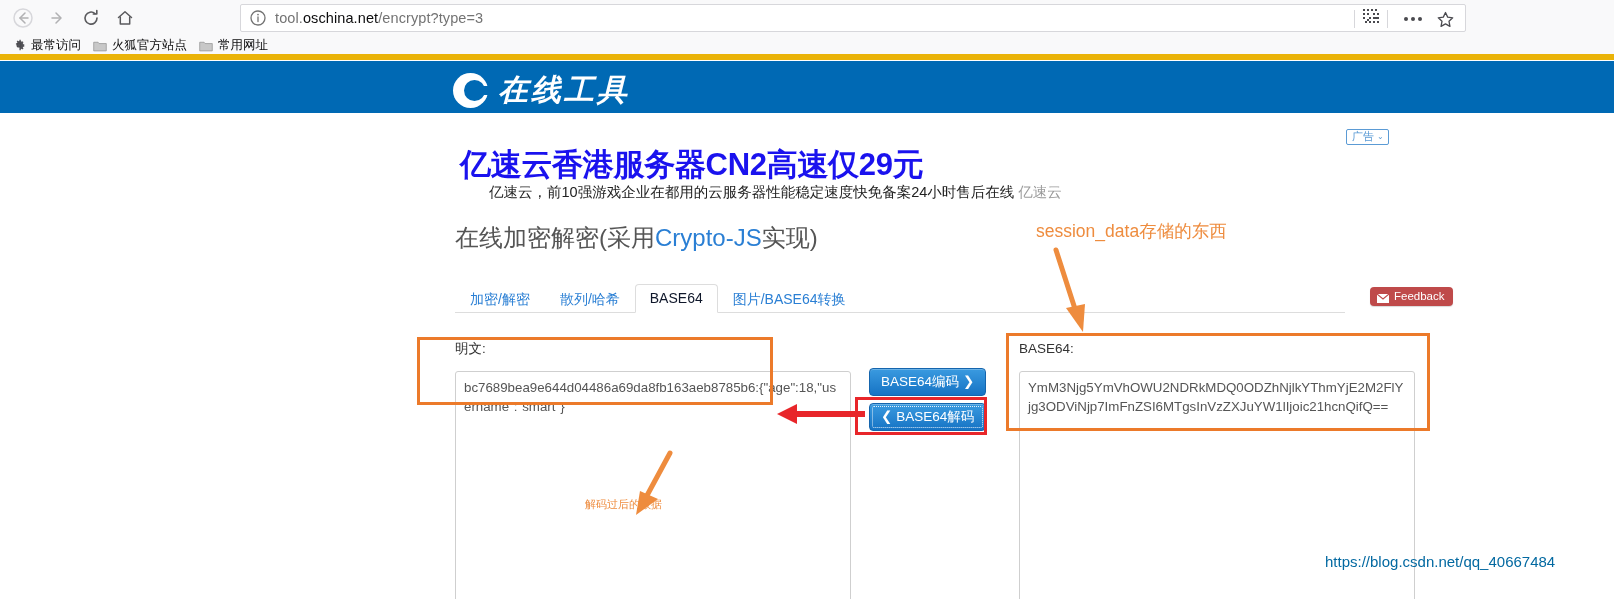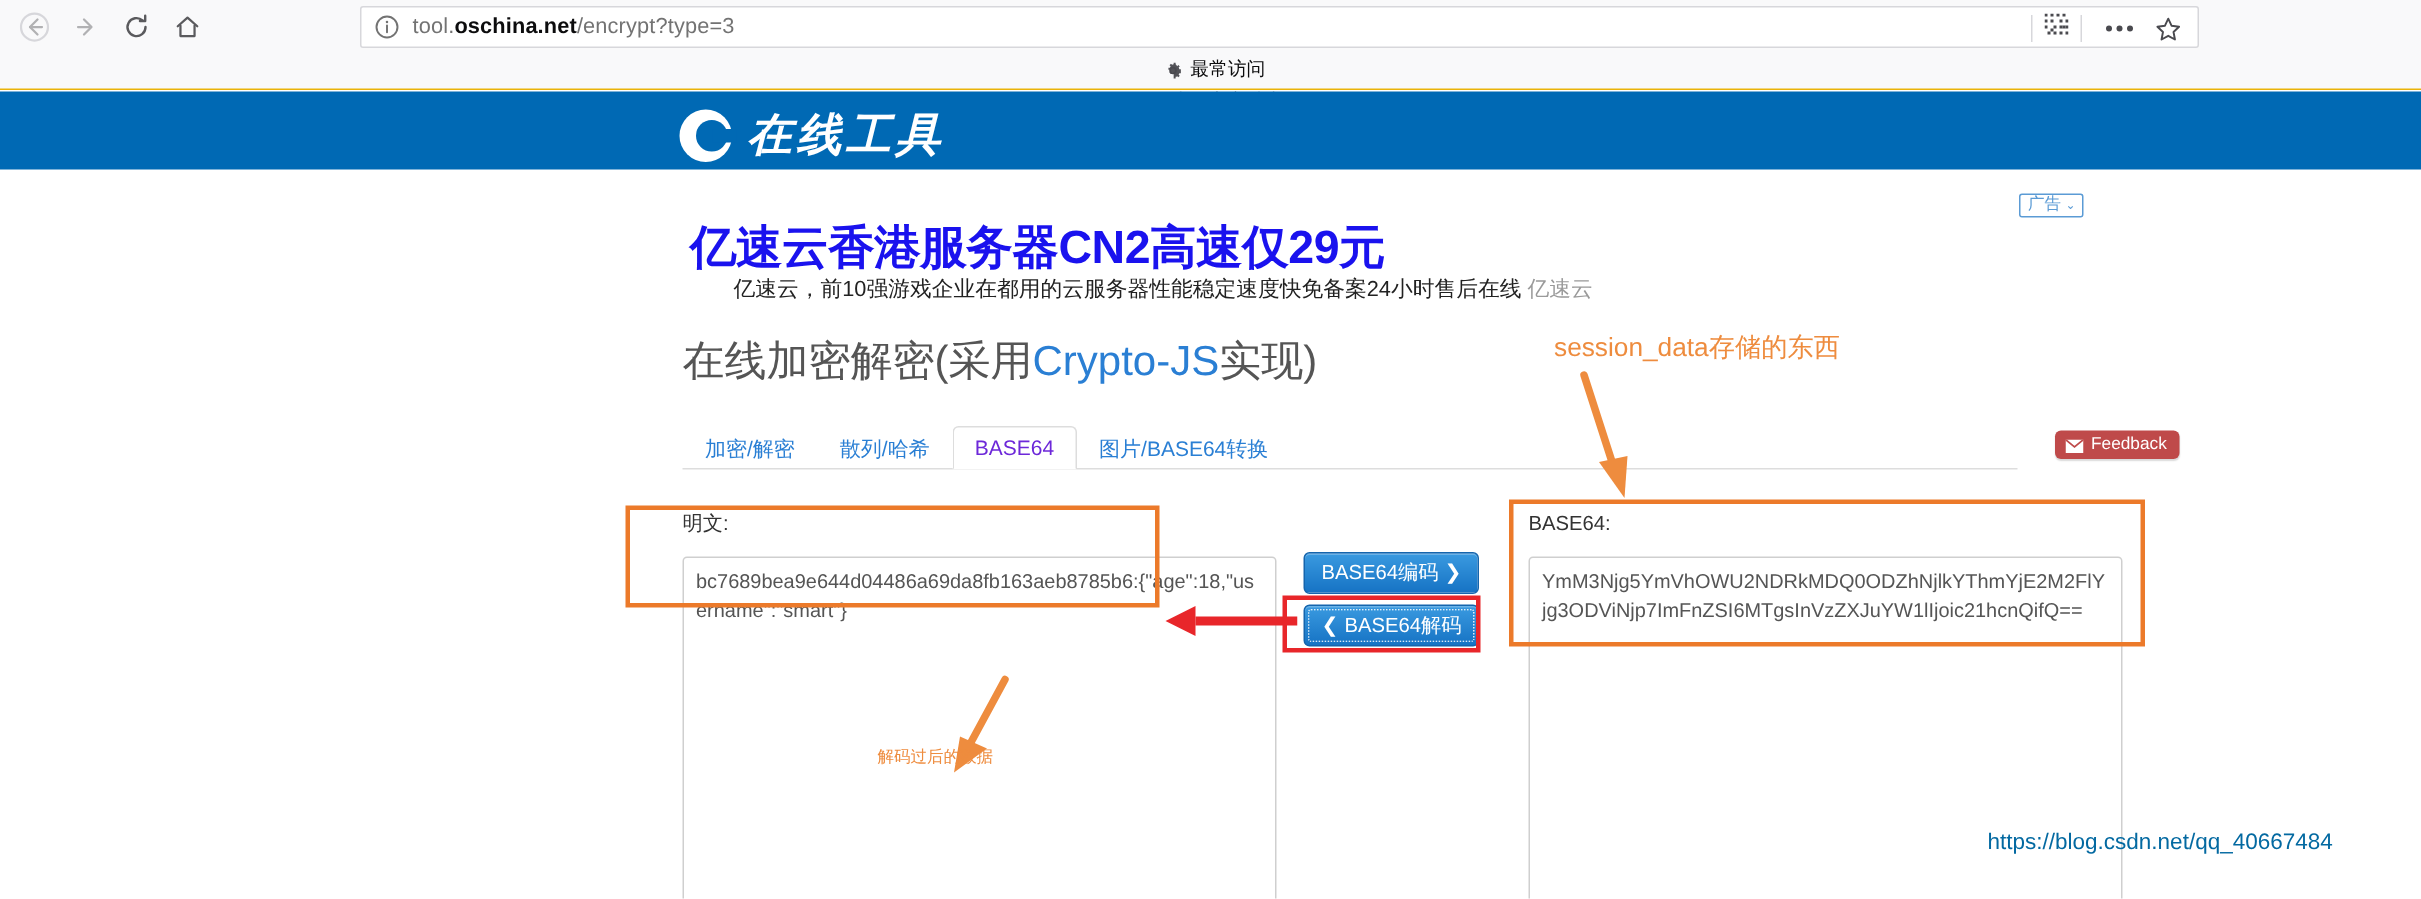--- a/index.html
+++ b/index.html
@@ -24,39 +24,38 @@
   }
   .navbtn.disabled { color:#b1b1b3; }
   .navbtn svg { display:block; }
   .urlbar {
     position:absolute; left:240px; top:4px; width:1226px; height:28px;
     background:#fff; border:1px solid #d7d7db; border-radius:2px;
     display:flex; align-items:center; padding:0 8px;
   }
   .url-info { width:18px; height:18px; color:#737373; flex:none; margin-right:8px; }
   .url-text { font-size:14.5px; color:#737373; white-space:nowrap; letter-spacing:.1px; }
-  .url-text b { color:#0c0c0d; font-weight:700; }
+  .url-text b { color:#0c0c0d; font-weight:400; }
   .url-text .host-pre { color:#737373; }
   .url-icons {
     position:absolute; right:4px; top:2px; height:24px;
     display:flex; align-items:center; gap:2px;
   }
   .qr-sep { width:1px; height:18px; background:#d7d7db; margin:0 6px; }
   .qr { width:16px; height:16px; }
   .qr-cell { fill:#4a4a4f; }
   .dots { display:flex; gap:3px; padding:0 8px; }
   .dots i { width:4px; height:4px; border-radius:50%; background:#4a4a4f; display:block; }
   .star { width:19px; height:19px; color:#4a4a4f; margin-left:4px; margin-right:6px;}
 
   
   .bookmarks {
     position:absolute; top:36px; left:0; width:1614px; height:24px;
     background:#f9f9fa; display:flex; align-items:center; padding-left:8px; gap:0px;
-    border-bottom:1px solid #eab308;
-    flex-direction:column;
+    border-bottom:6px solid #eab308;
   }
   .bm { display:flex; align-items:center; gap:5px; padding:2px 8px 2px 4px; }
   .bm-label { font-size:12.5px; color:#0c0c0d; white-space:nowrap; }
   .bm-ico { width:14px; height:14px; flex:none; color:#4a4a4f; }
 
   
   .content { position:absolute; top:61px; left:0; width:1614px; height:456px; background:#fff; }
 
   .site-header {
     position:absolute; top:0; left:0; width:1614px; height:52px; background:#0069b4;
@@ -105,37 +104,37 @@
     background:#bf4a4a; color:#fff; border-radius:4px;
     font-size:11.5px; padding:3px 8px 4px 7px;
     display:flex; align-items:flex-end; gap:5px; white-space:nowrap;
     box-shadow:0 1px 1px rgba(0,0,0,.15);
     margin-top:48px;
   }
   .env { width:12px; height:9px; position:relative; flex:none; }
 
   .page-title {
     position:absolute; left:455px; top:161px;
-    font-size:28px; color:#555; white-space:nowrap;
+    font-size:24px; color:#555; white-space:nowrap;
   }
   .page-title .hl { color:#2a7fd4; }
 
   
   .tabs {
     position:absolute; left:455px; top:222px; width:890px; height:30px;
     border-bottom:1px solid #ddd;
     display:flex; align-items:flex-end; gap:0;
   }
   .tab {
     font-size:14px; color:#2a7fd4; padding:6px 14px 7px 14px; white-space:nowrap;
     border:1px solid transparent; border-bottom:none; line-height:1;
     position:relative; top:1px;
   }
   .tab.active {
-    color:#6d28d9; background:#fff;
+    color:#0f172a; background:#fff;
     border:1px solid #ddd; border-bottom:1px solid #fff; border-radius:4px 4px 0 0;
   }
 
   
   .panel-left { position:absolute; left:455px; top:281px; width:396px; }
   .panel-right { position:absolute; left:1019px; top:281px; width:396px; }
   .field-label { font-size:13.5px; color:#333; margin-bottom:14px; line-height:1.1; }
   .ta {
     width:396px; height:318px;
     border:1px solid #cfcfcf; border-radius:3px; background:#fff;

